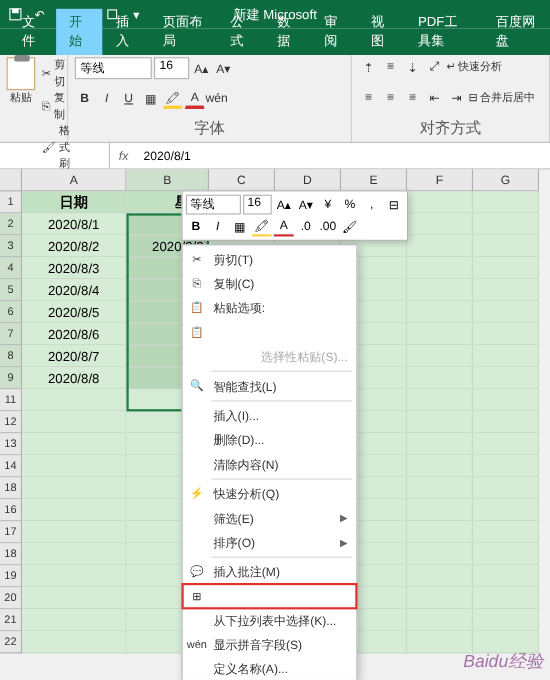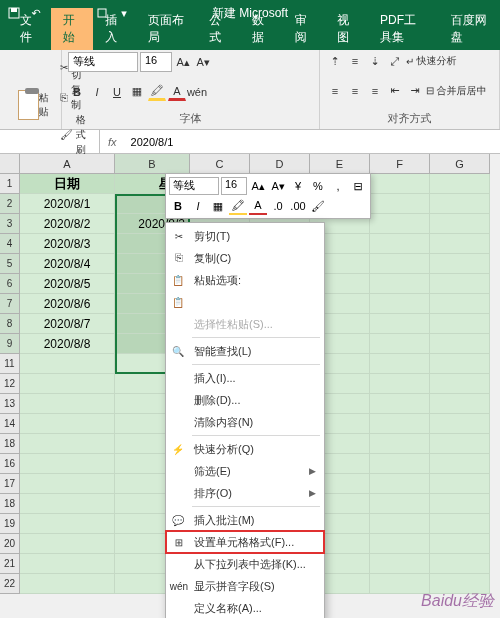--- a/index.html
+++ b/index.html
@@ -2,27 +2,27 @@
 <html><head>
 <meta charset="utf-8">
 <style>
 *{margin:0;padding:0;box-sizing:border-box;font-family:"Microsoft YaHei",sans-serif;}
 body{width:500px;height:618px;background:#f0f0f0;overflow:hidden;position:relative;}
 .titlebar{background:#0c6b3f;height:26px;display:flex;align-items:center;padding:0 4px;}
 .titlebar .qat-item{width:20px;height:20px;display:flex;align-items:center;justify-content:center;color:#fff;font-size:11px;margin-right:2px;cursor:pointer;}
 .titlebar .title{color:#fff;font-size:12px;position:absolute;left:50%;transform:translateX(-50%);white-space:nowrap;}
 .tabs{background:#0c6b3f;height:24px;display:flex;align-items:flex-end;padding-left:8px;}
 .tab{padding:4px 12px;font-size:12px;color:#fff;cursor:pointer;}
-.tab.active{background:#fdba74;color:#0c6b3f;}
+.tab.active{background:#7dd3fc;color:#0c6b3f;}
 .ribbon{background:#f0f0f0;height:80px;display:flex;border-bottom:1px solid #c0c0c0;}
 .ribbon-group{border-right:1px solid #d0d0d0;padding:2px 6px;display:flex;flex-direction:column;justify-content:space-between;}
-.ribbon-group-label{font-size:11px;text-align:center;color:#555;padding-bottom:1px;}
+.ribbon-group-label{font-size:14px;text-align:center;color:#555;padding-bottom:1px;}
 .clipboard-group{width:62px;}
 .clip-top{display:flex;}
-.paste-btn{display:flex;flex-direction:row;align-items:center;font-size:10px;color:#333;margin-left:12px;}
+.paste-btn{display:flex;flex-direction:column;align-items:center;font-size:10px;color:#333;}
 .paste-icon{width:26px;height:30px;background:#fff;border:1px solid #c9a06a;position:relative;}
 .paste-icon:before{content:"";position:absolute;top:-3px;left:6px;width:14px;height:6px;background:#888;border-radius:2px;}
 .clip-side{font-size:10px;line-height:15px;margin-left:6px;}
 .clip-side-item{display:flex;align-items:center;gap:3px;color:#333;cursor:pointer;}
 .font-group{flex:1;min-width:160px;}
 .font-row{display:flex;gap:2px;align-items:center;margin-bottom:2px;}
 .font-select{background:#fff;border:1px solid #b0b0b0;font-size:11px;padding:1px 4px;height:20px;}
 .font-select.name{width:70px;}
 .font-select.size{width:32px;}
 .ribbon-btn{width:18px;height:18px;border:1px solid transparent;display:flex;align-items:center;justify-content:center;font-size:11px;color:#333;cursor:pointer;}
@@ -48,21 +48,21 @@
 .cell.selcol{background:#b8d6b8;}
 .cell.A{text-align:center;}
 .cell.B{text-align:right;}
 .sel-outline{position:absolute;border:2px solid #1a7c3e;pointer-events:none;}
 .minitoolbar{position:absolute;background:#fff;border:1px solid #b0b0b0;box-shadow:2px 2px 6px rgba(0,0,0,0.2);padding:3px;display:flex;flex-direction:column;gap:2px;}
 .mini-row{display:flex;gap:2px;align-items:center;}
 .mini-sel{background:#fff;border:1px solid #b0b0b0;font-size:11px;padding:0 3px;height:18px;}
 .mini-btn{width:18px;height:18px;display:flex;align-items:center;justify-content:center;font-size:11px;cursor:pointer;}
 .context-menu{position:absolute;background:#fff;border:1px solid #b0b0b0;box-shadow:2px 2px 8px rgba(0,0,0,0.25);width:160px;padding:2px 0;}
 .cm-item{display:flex;align-items:center;padding:3px 8px 3px 28px;font-size:11px;color:#333;position:relative;cursor:pointer;min-height:22px;}
-.cm-item.disabled{color:#aaa;}
+.cm-item.disabled{color:#aaa;justify-content:flex-end;}
 .cm-item .ic{position:absolute;left:6px;width:14px;height:14px;display:flex;align-items:center;justify-content:center;font-size:10px;}
 .cm-item .arrow{margin-left:auto;font-size:9px;color:#666;}
 .cm-sep{height:1px;background:#d8d8d8;margin:2px 4px 2px 26px;}
 .cm-item.highlight{outline:2px solid #e03030;outline-offset:-1px;}
 .watermark{position:absolute;right:6px;bottom:6px;color:#701a75;font-size:16px;opacity:0.6;font-style:italic;}
 svg{display:block;}
 </style>
 </head>
 <body>
 
@@ -483,21 +483,20 @@
       <span>排序(O)</span>
       <span class="arrow">▶</span>
     </div>
     <div class="cm-sep"></div>
     <div class="cm-item">
       <span class="ic">💬</span>
       <span>插入批注(M)</span>
     </div>
     <div class="cm-item highlight">
       <span class="ic">⊞</span>
-      <span>设置单元格格式(F)...</span>
     </div>
     <div class="cm-item">
       <span>从下拉列表中选择(K)...</span>
     </div>
     <div class="cm-item">
       <span class="ic">wén</span>
       <span>显示拼音字段(S)</span>
     </div>
     <div class="cm-item">
       <span>定义名称(A)...</span>

